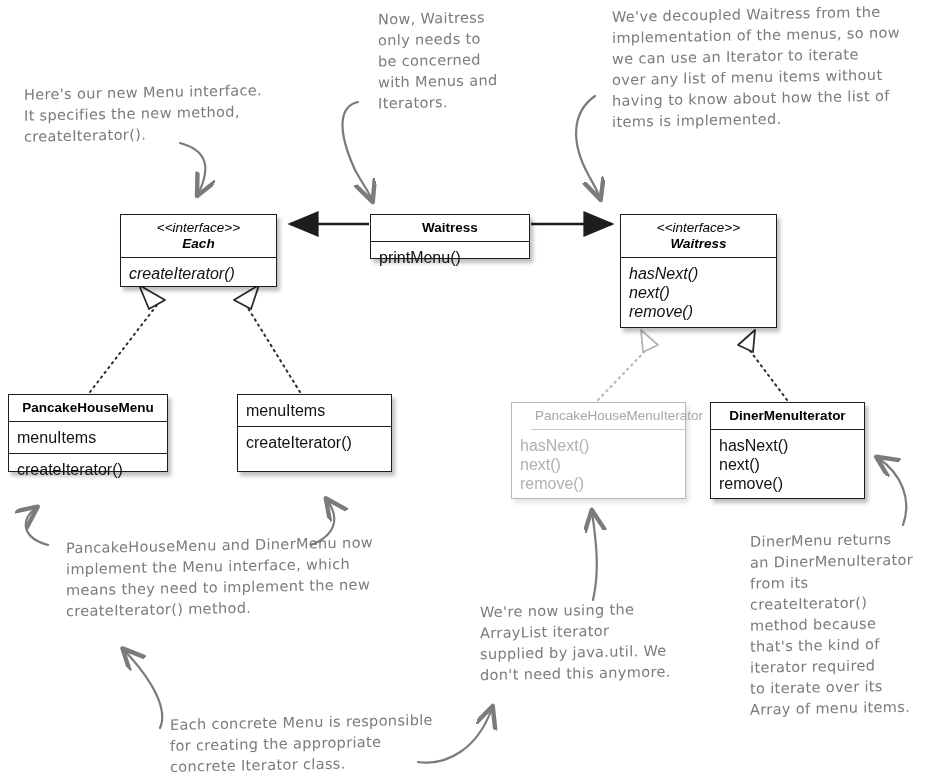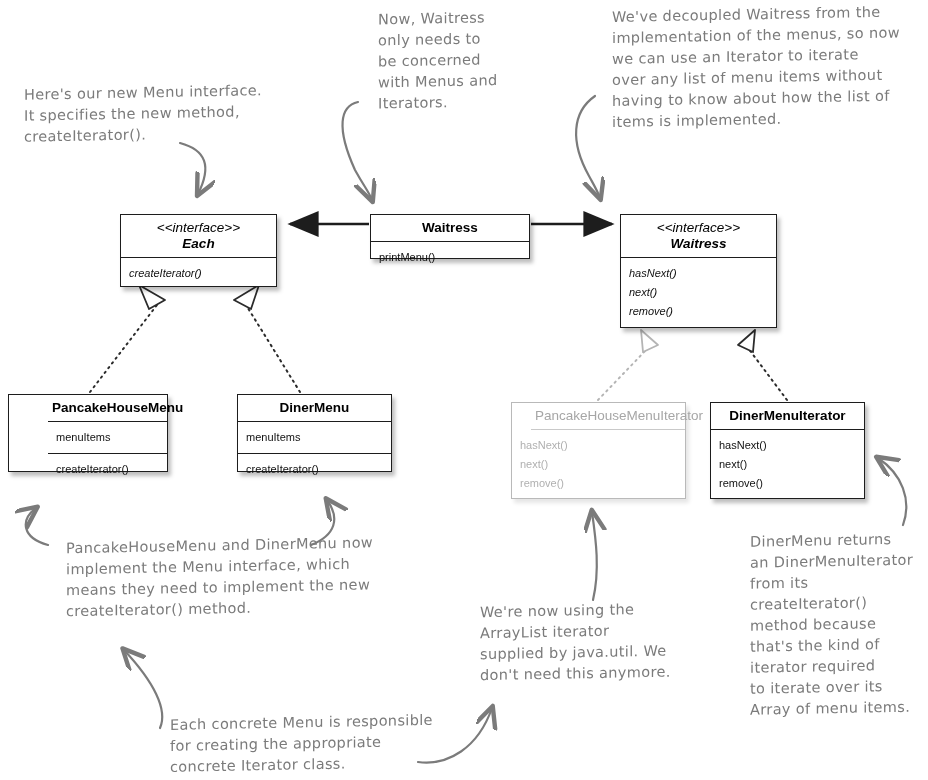--- a/index.html
+++ b/index.html
@@ -54,21 +54,21 @@
     font-weight: normal;
   }
   .uml .hdr .nm {
     display: block;
     font-style: italic;
     font-weight: bold;
   }
   .uml .sec {
     box-sizing: border-box;
     padding: 6px 8px 6px 8px;
-    font-size: 11px;
+    font-size: 16px;
     color: #111111;
     line-height: 19px;
   }
   .uml .sec + .sec {
     border-top: 1.6px solid #1d1d1d;
   }
   .uml .sec .m {
     display: block;
   }
   .uml.iface-box .sec .m {
@@ -244,36 +244,33 @@
       <span class="iface">&lt;&lt;interface&gt;&gt;</span>
       <span class="nm">Waitress</span>
     </div>
     <div class="sec">
       <span class="m">hasNext()</span>
       <span class="m">next()</span>
       <span class="m">remove()</span>
     </div>
   </div>
 
-  <div class="uml" style="left:8px; top:394px; width:160px; height:78px;padding-left:39px;">
+  <div class="uml" style="left:8px; top:394px; width:160px; height:78px;">
     <div class="hdr">
       <span>PancakeHouseMenu</span>
     </div>
     <div class="sec">
       <span class="m">menuItems</span>
     </div>
     <div class="sec">
       <span class="m">createIterator()</span>
     </div>
   </div>
 
   <div class="uml" style="left:237px; top:394px; width:155px; height:78px;">
-    <div class="hdr">
-      <span>DinerMenu</span>
-    </div>
     <div class="sec">
       <span class="m">menuItems</span>
     </div>
     <div class="sec">
       <span class="m">createIterator()</span>
     </div>
   </div>
 
   <div class="uml faded" style="left:511px; top:402px; width:175px; height:97px;">
     <div class="hdr">

